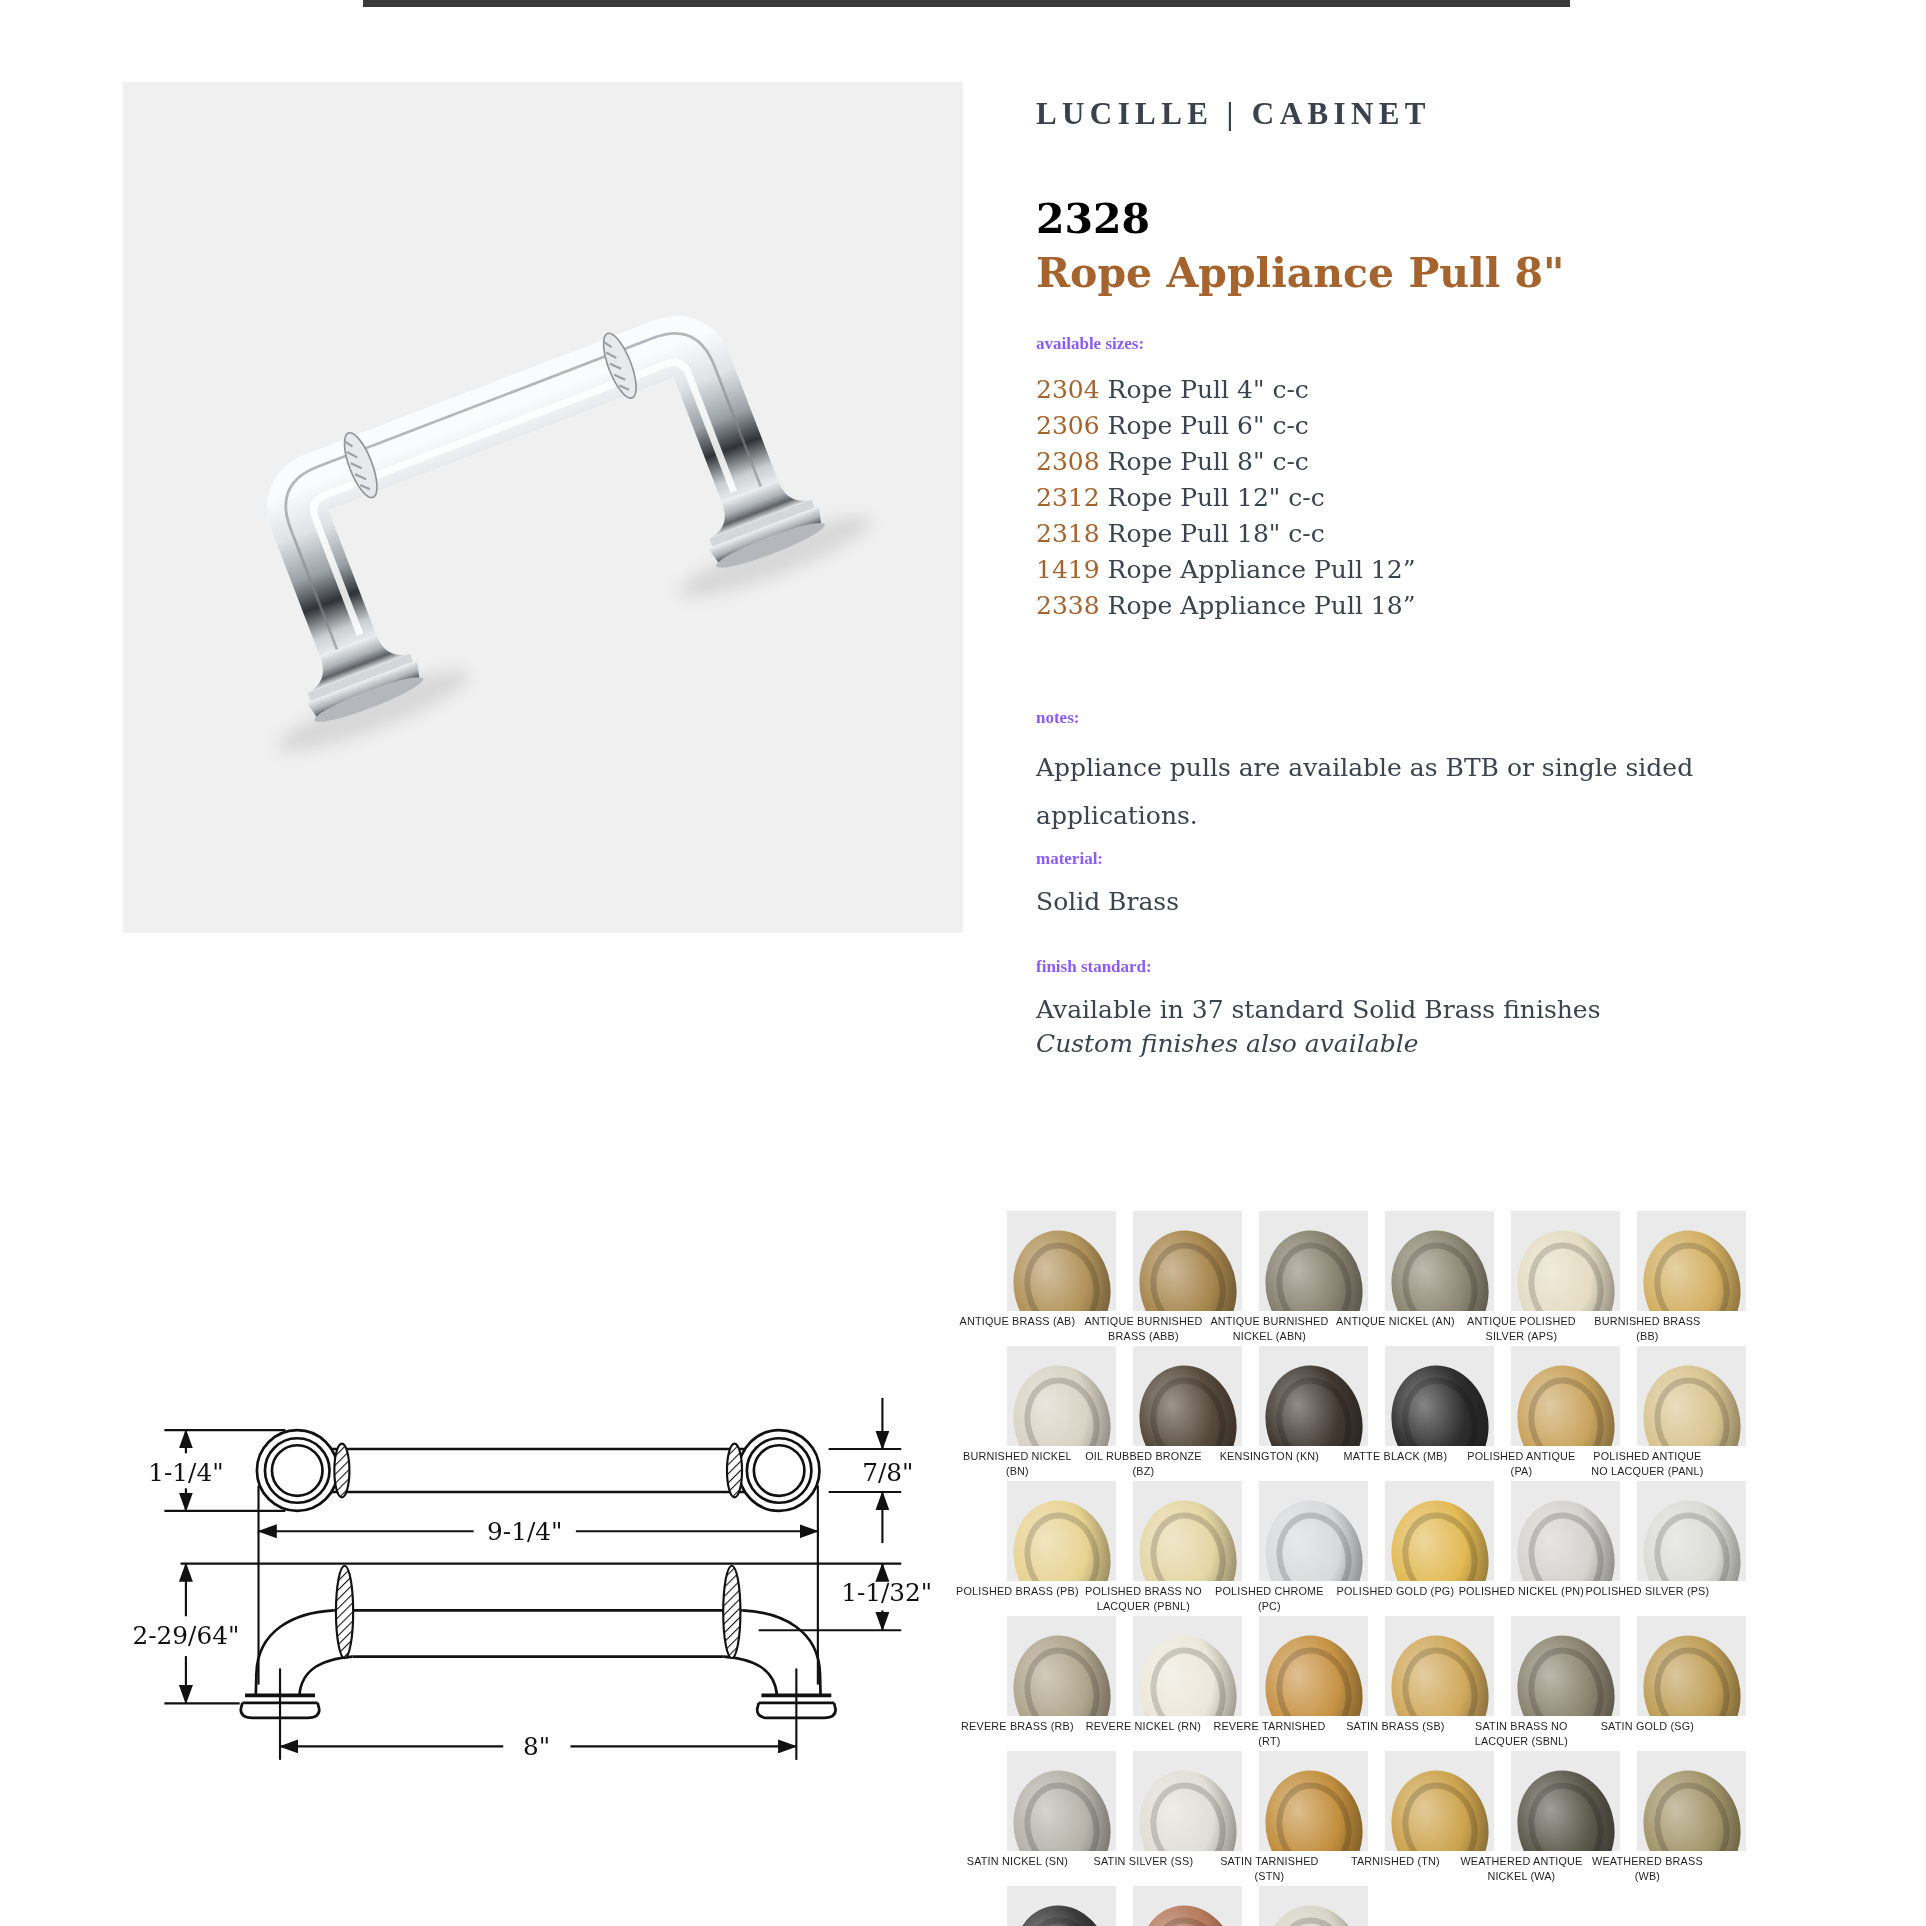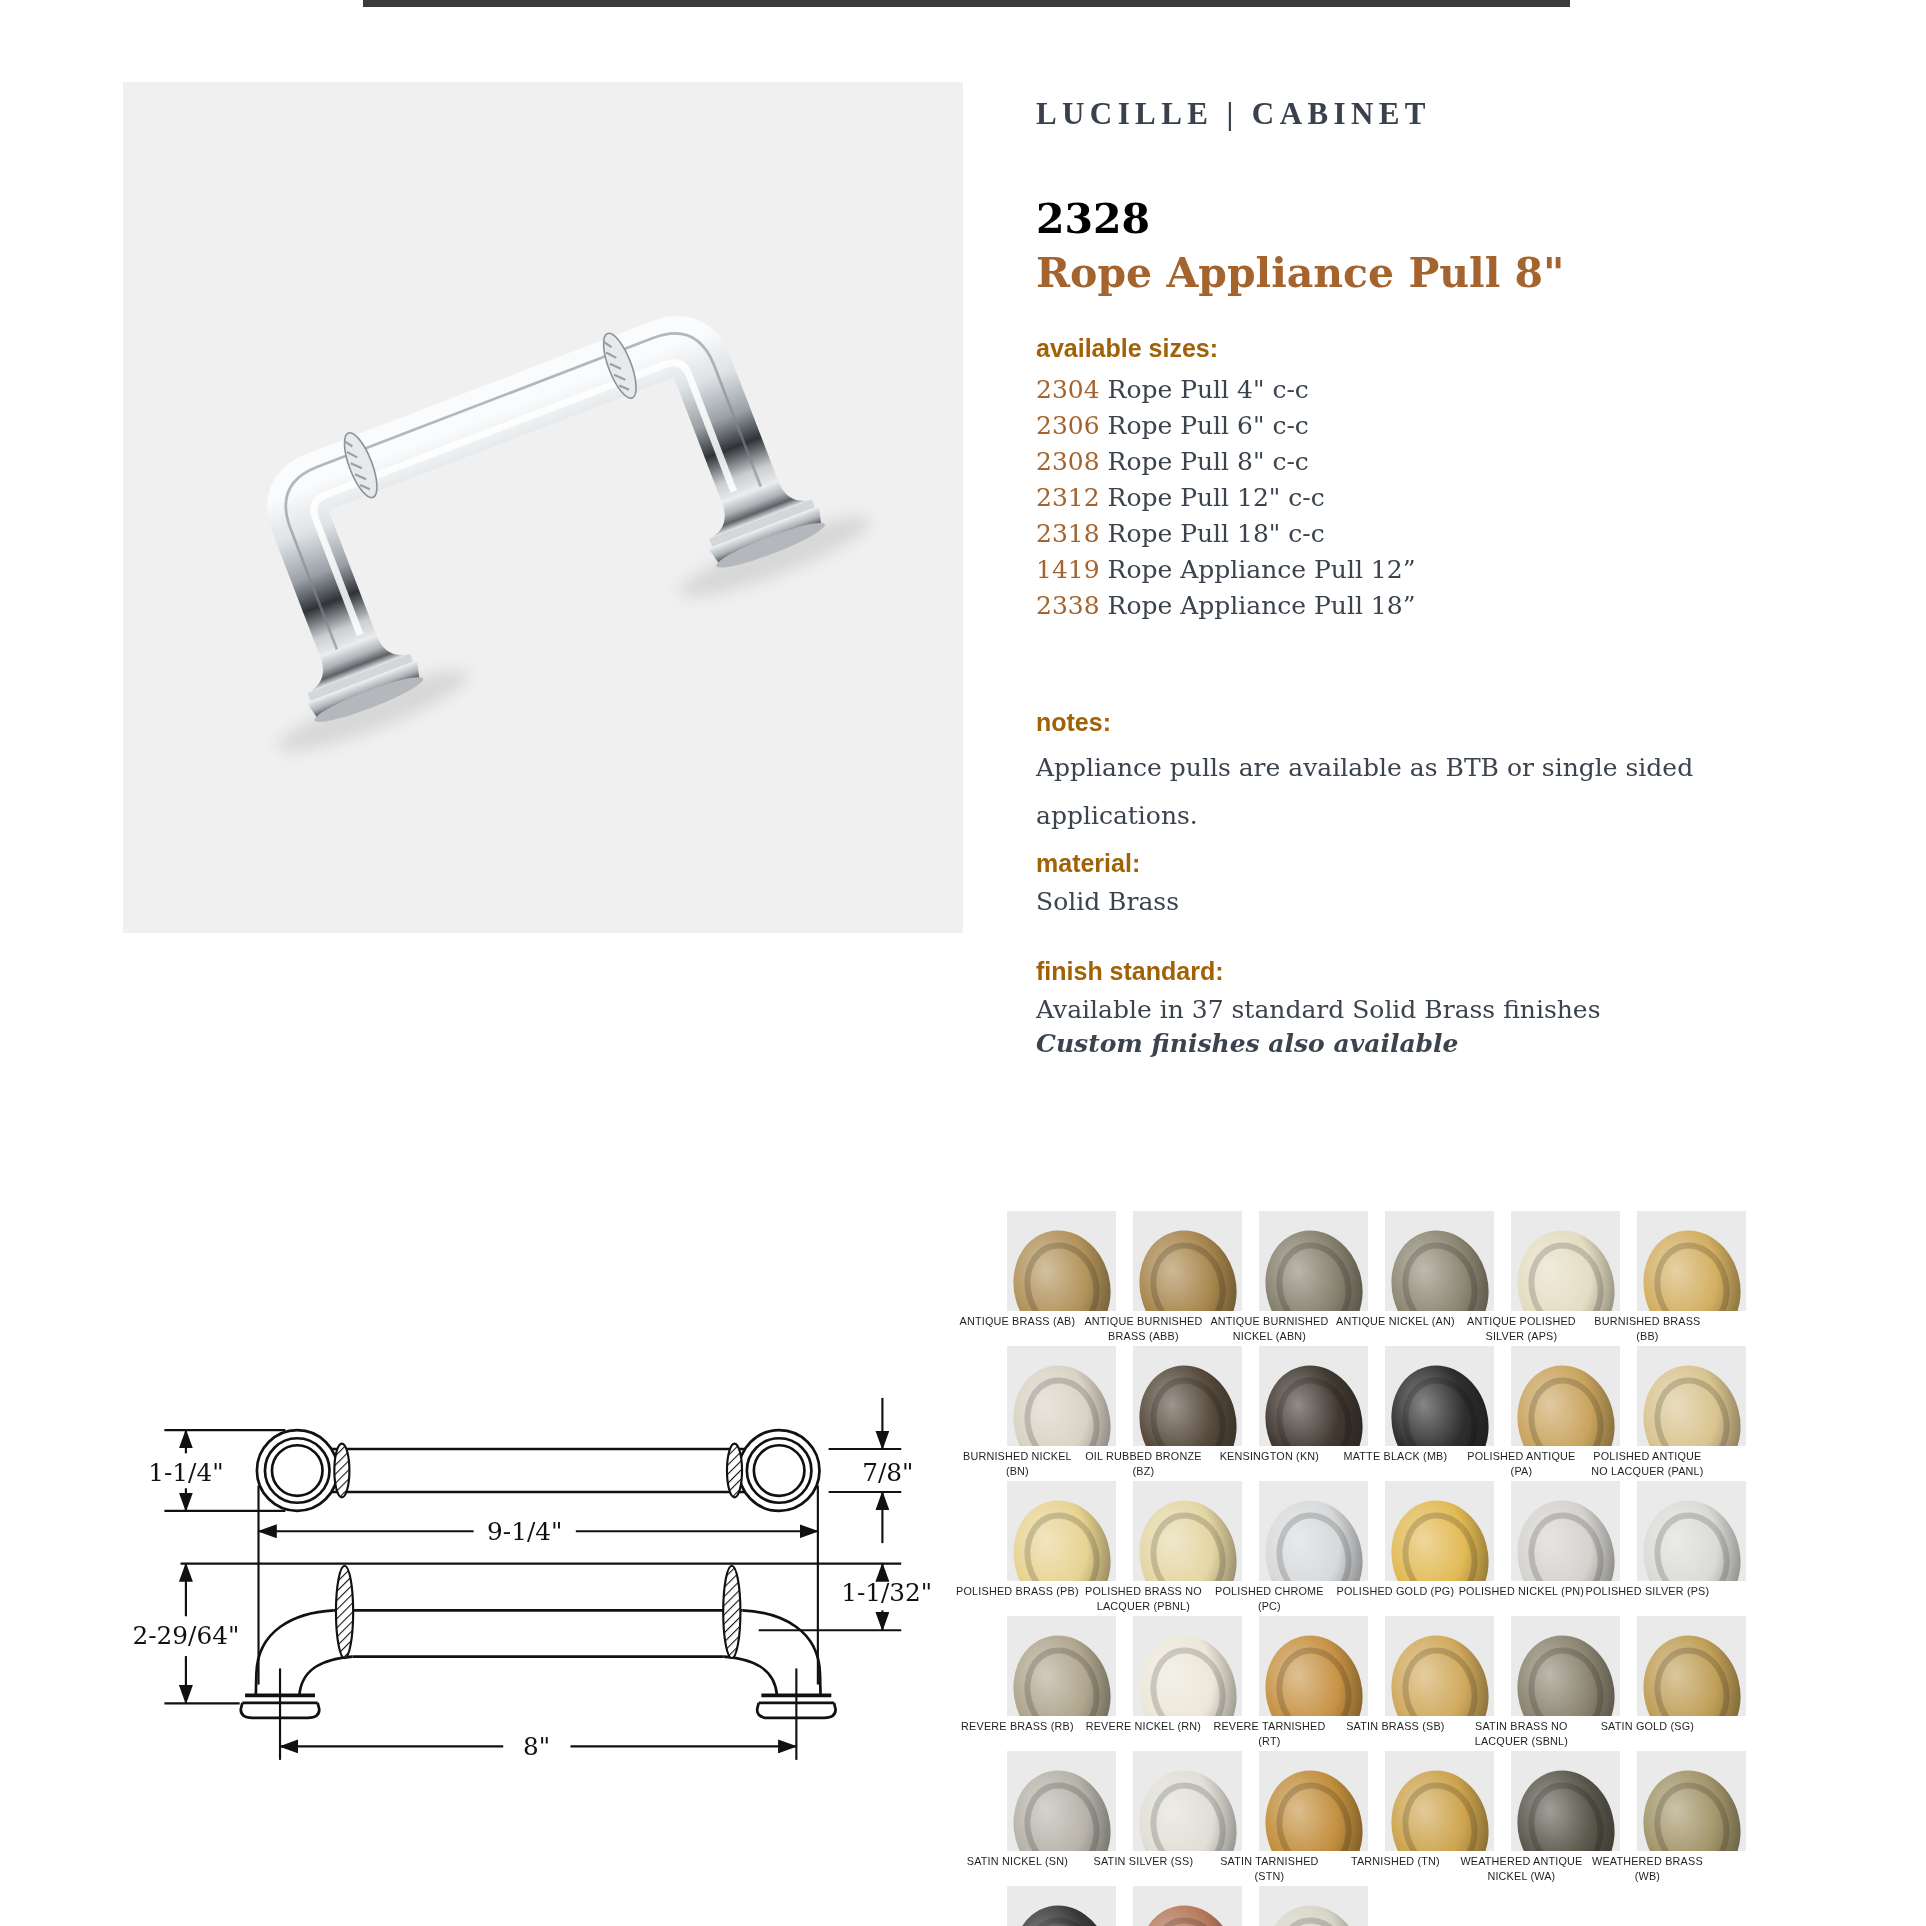--- a/index.html
+++ b/index.html
@@ -8,31 +8,31 @@
   .abs{position:absolute;}
   
   #topbar{left:363px;top:0;width:1207px;height:6.5px;background:#3b3b3c;}
   
   #photo{left:123px;top:82px;width:840px;height:851px;background:#f0f0f0;}
   
   #brand{left:1036px;top:96px;width:753px;font-family:"Liberation Serif","DejaVu Serif",serif;
          font-size:31px;font-weight:700;letter-spacing:5.4px;color:#39414c;}
   #sku{left:1036px;top:195px;font-size:41px;font-weight:700;color:#000000;}
   #pname{left:1036px;top:249px;font-size:41px;font-weight:700;color:#a5642d;}
-  .seclabel{font-family:Liberation Sans, sans-serif;font-weight:700;font-size:25px;color:#a16207;}
+  .seclabel{font-family:Liberation Serif, serif;font-weight:700;font-size:17px;color:#8b5cf6;}
   #lbl-sizes{left:1036px;top:334px;}
   #sizes{left:1036px;top:372px;width:732px;font-size:25px;color:#3a434e;line-height:36px;}
   #sizes .num{color:#a5642d;}
   #lbl-notes{left:1036px;top:708px;}
   #notes-text{left:1036px;top:744px;width:700px;font-size:25px;color:#3a434e;line-height:48px;}
   #lbl-material{left:1036px;top:849px;}
   #material-text{left:1036px;top:887px;font-size:25px;color:#3a434e;}
   #lbl-finish{left:1036px;top:957px;}
   #finish-text{left:1036px;top:993px;font-size:25px;color:#3a434e;line-height:34px;}
-  #finish-note{left:1036px;top:1027px;font-size:25px;color:#3a434e;font-style:italic;line-height:34px;font-weight:bold;}
+  #finish-note{left:1036px;top:1027px;font-size:25px;color:#3a434e;font-style:italic;line-height:34px;}
   
   #diagram{left:124px;top:1378px;}
   #diagram text{font-family:"DejaVu Serif",serif;font-size:46px;fill:#111;}
   
   #finishes{left:963px;top:1211px;width:756px;display:grid;
             grid-template-columns:repeat(6,109px);column-gap:17px;}
   .fcell{width:109px;height:135px;position:relative;padding-left:44px;}
   .fphoto{width:109px;height:100px;background:#eaeaea;overflow:hidden;position:relative;}
   .knob{position:absolute;left:6.5px;top:19.4px;width:96px;height:114px;border-radius:50%;
         transform:rotate(-14deg);}

